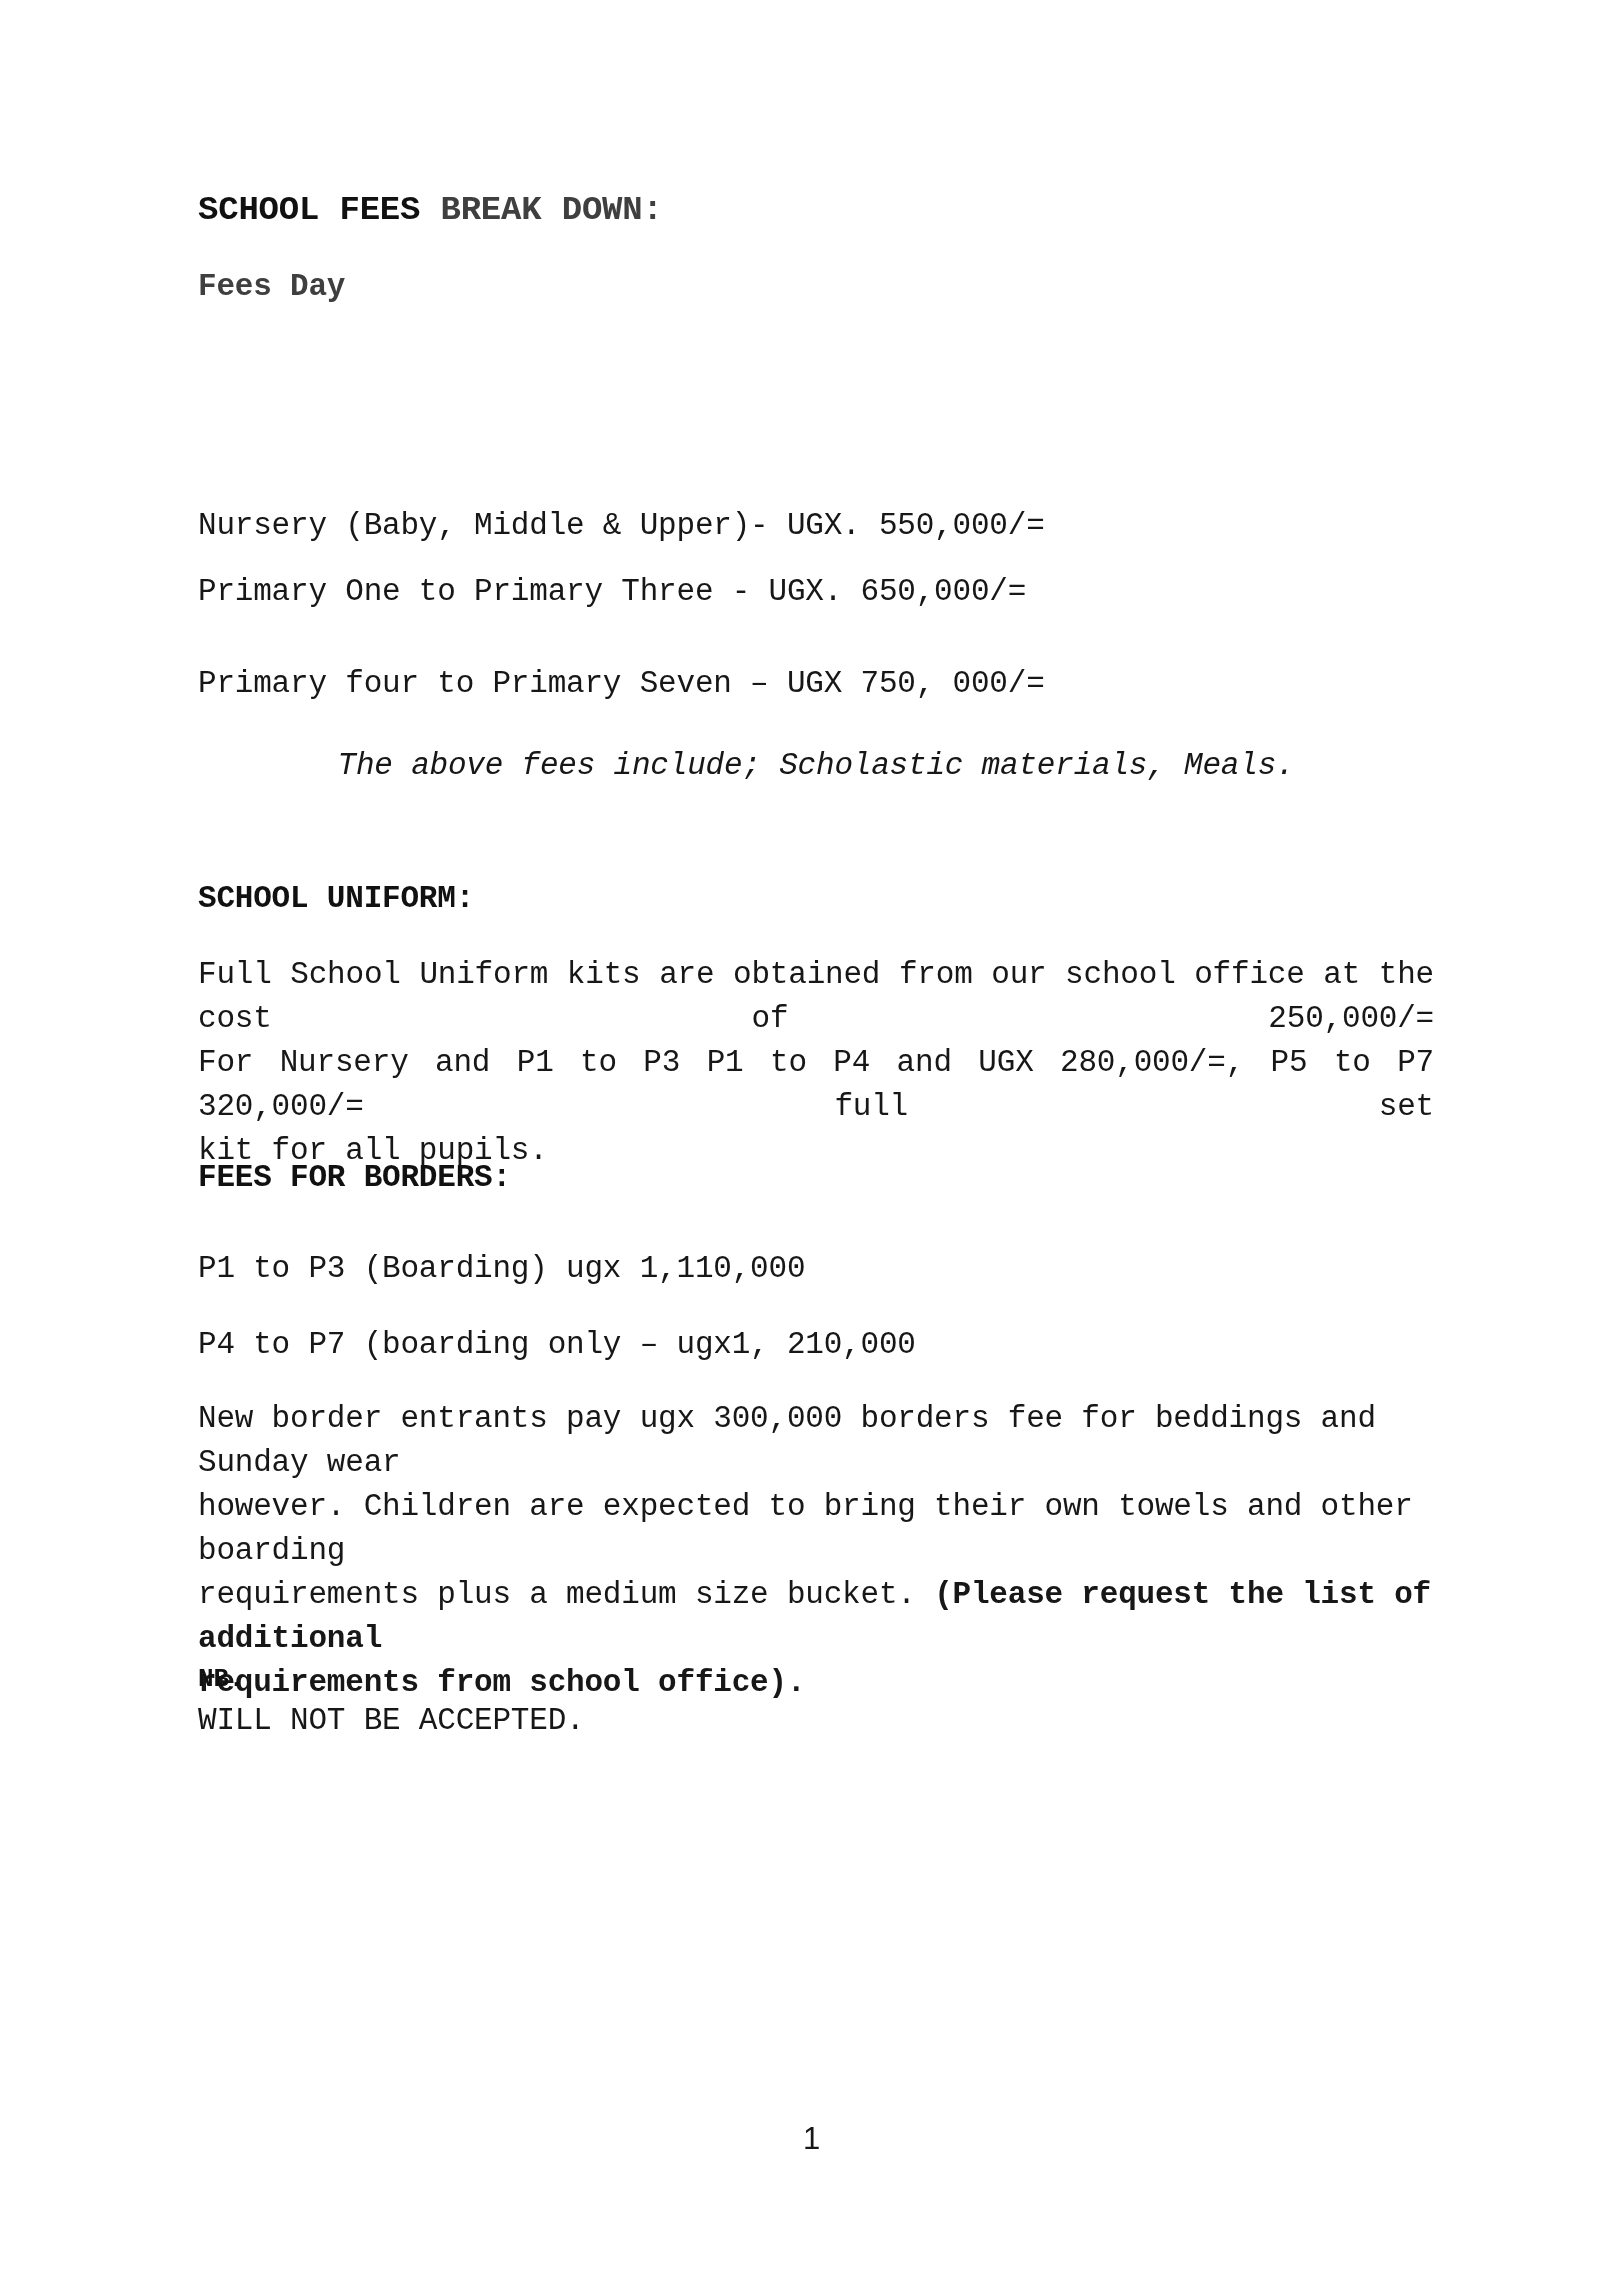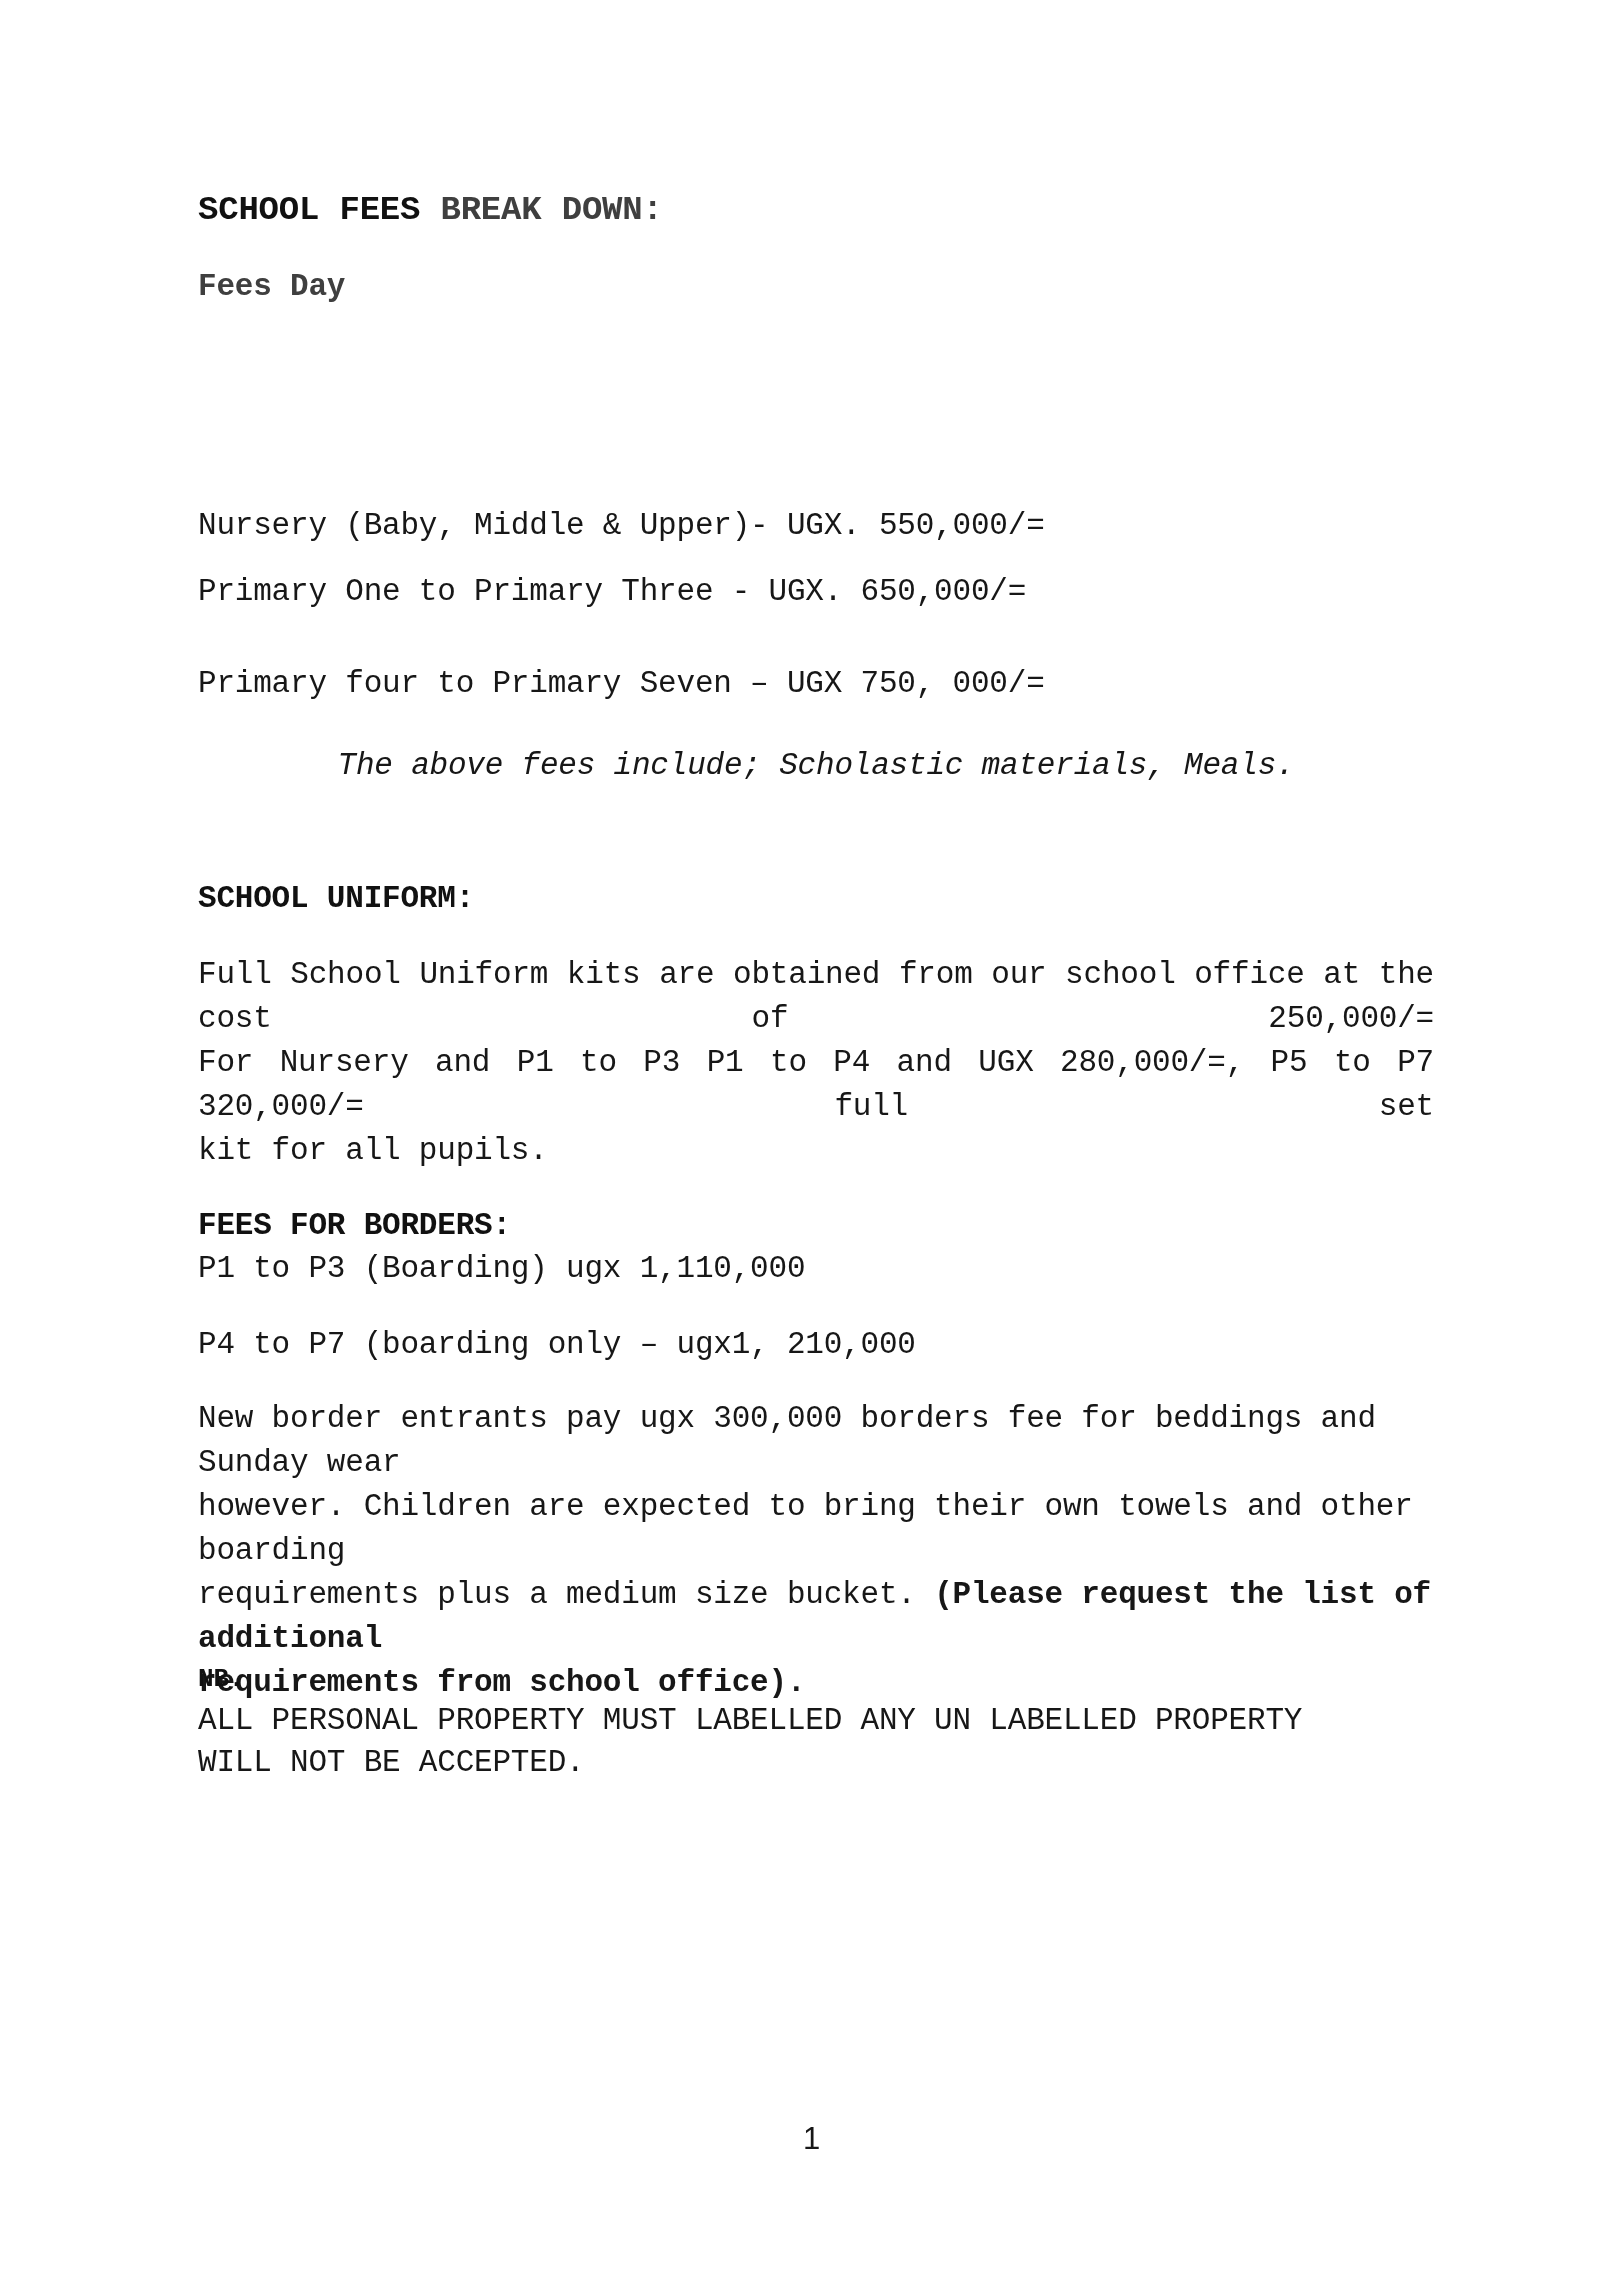--- a/index.html
+++ b/index.html
@@ -66,33 +66,32 @@
 
   <div class="block italic" style="top:744px">The above fees include; Scholastic materials, Meals.</div>
 
   <div class="block bold black" style="top:877px">SCHOOL UNIFORM:</div>
   <div class="block lh45" style="top:953px">
     <div class="jline">Full School Uniform kits are obtained from our school office at the cost of 250,000/=</div>
     <div class="jline">For Nursery and P1 to P3 P1 to P4 and UGX 280,000/=, P5 to P7 320,000/= full set</div>
     <div>kit for all pupils.</div>
   </div>
 
-  <div class="block bold black" style="top:1204px">FEES FOR BORDERS:</div>
+  <div class="block bold black" style="top:1156px">FEES FOR BORDERS:</div>
   <div class="block" style="top:1247px">P1 to P3 (Boarding) ugx 1,110,000</div>
   <div class="block" style="top:1323px">P4 to P7 (boarding only – ugx1, 210,000</div>
 
   <div class="block lh45" style="top:1397px">
     <div>New border entrants pay ugx 300,000 borders fee for beddings and Sunday wear</div>
     <div>however. Children are expected to bring their own towels and other boarding</div>
     <div><span>requirements plus a medium size bucket. </span><span class="bold">(Please request the list of additional</span></div>
     <div class="bold">requirements from school office).</div>
   </div>
 
   <div class="block lh43" style="top:1658px">
     <div class="bold black" style="font-size:26px">NB.</div>
-    <div>ALL PERSONAL PROPERTY MUST LABELLED ANY UN LABELLED PROPERTY</div>
     <div>WILL NOT BE ACCEPTED.</div>
   </div>
 
   <div class="page-number" style="top:2117px">1</div>
 
 </div>
 
 
 </body></html>

